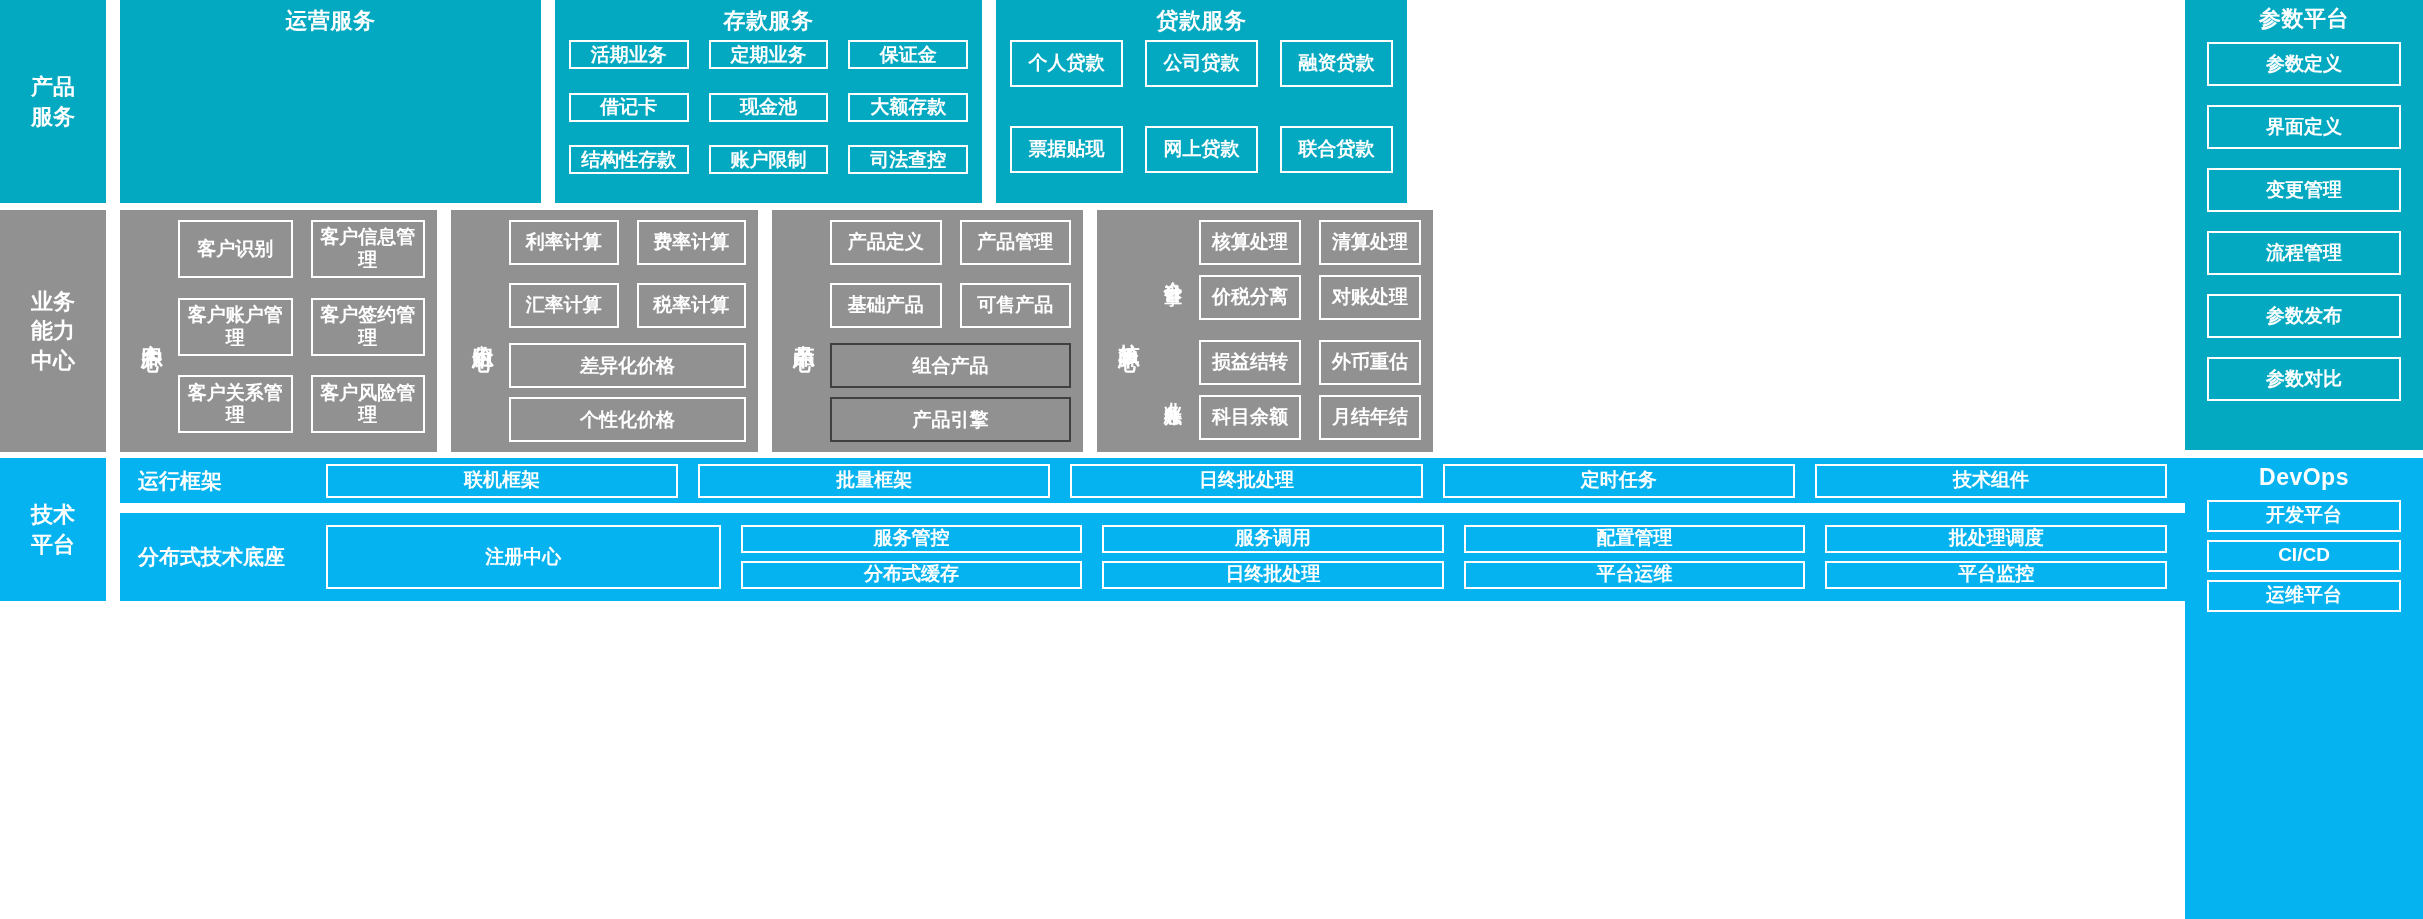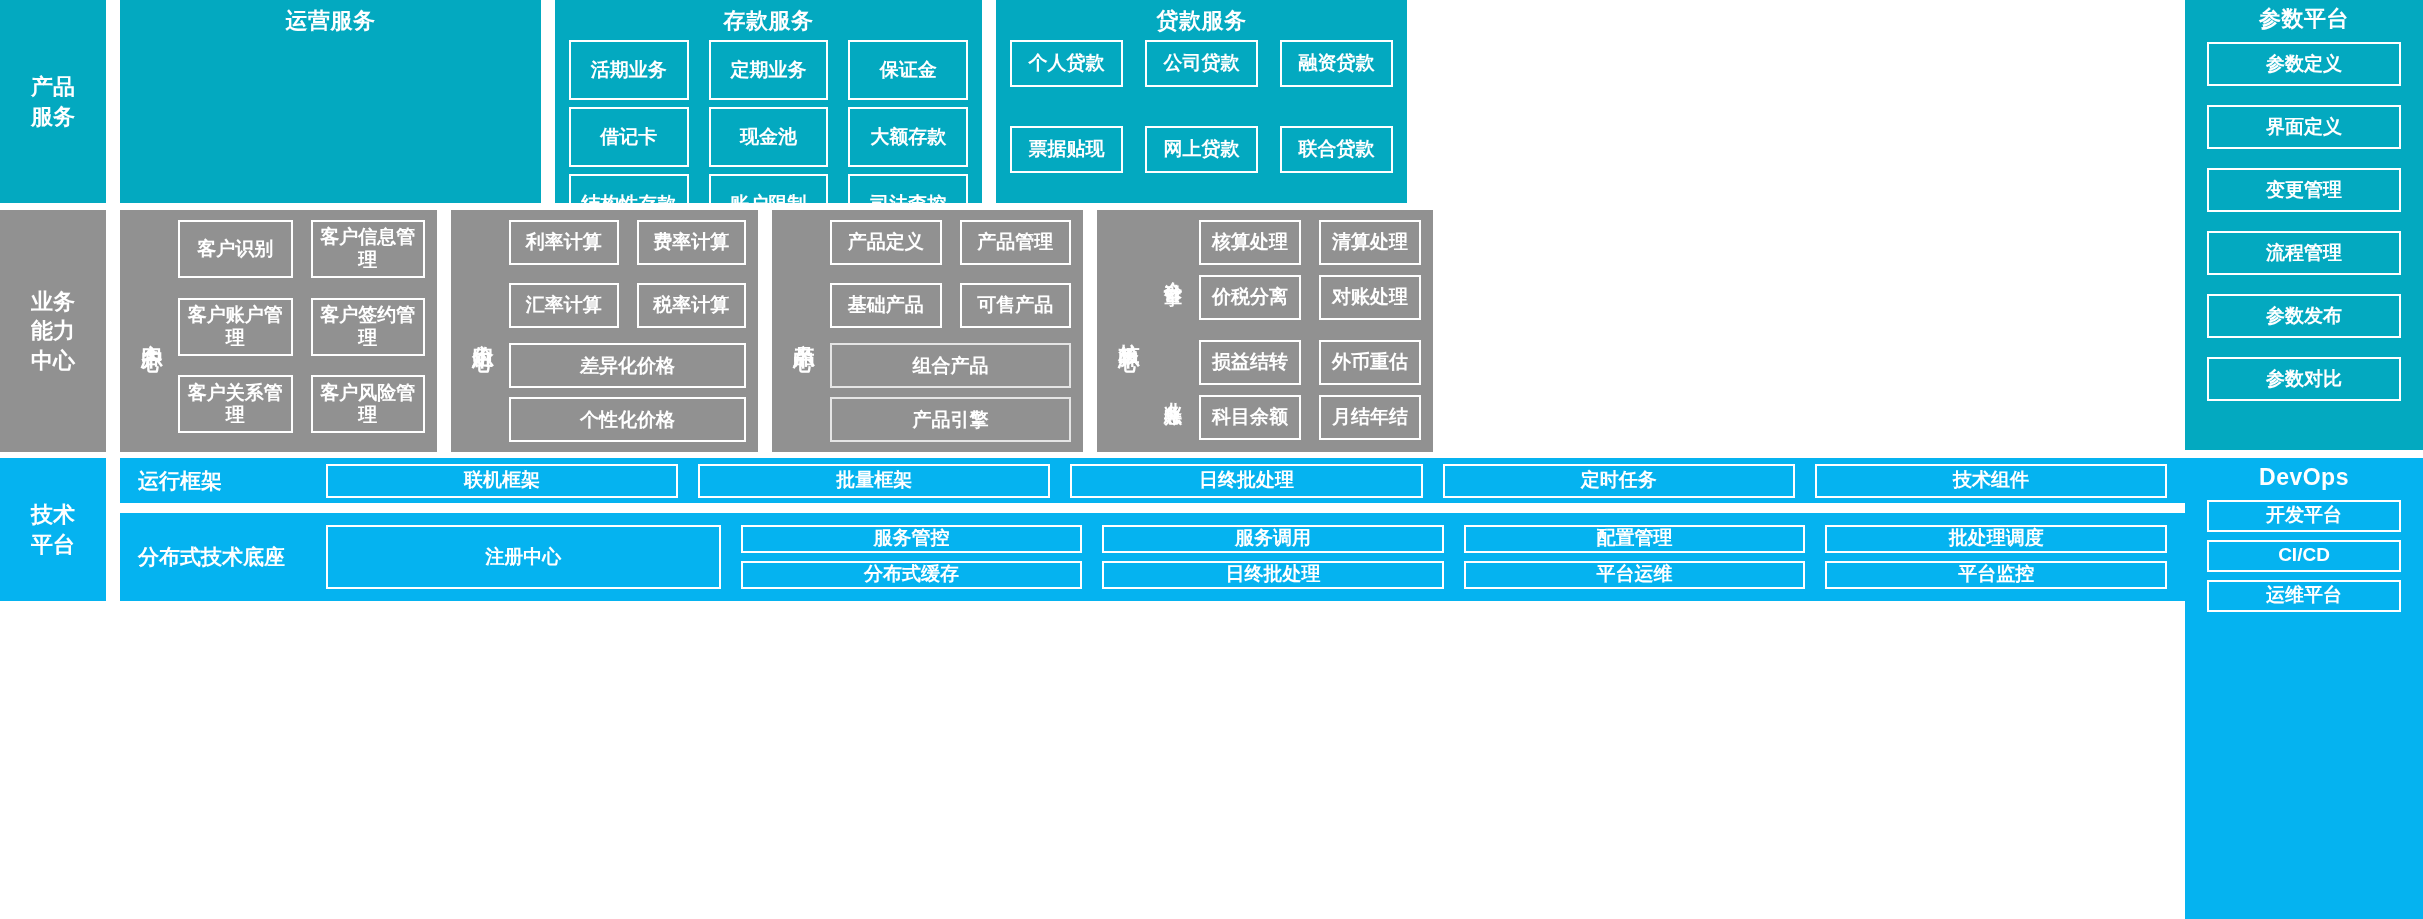--- a/index.html
+++ b/index.html
@@ -80,21 +80,21 @@
   #row1 { left: 0; top: 0; width: 2423px; height: 203px; }
   #row1 .rail { height: 203px; }
   #row1 .group { height: 203px; }
   #g-operation { flex: 0 0 421px; }
   #g-deposit   { flex: 0 0 427px; }
   #g-loan      { flex: 0 0 411px; }
   #row1 .grid3 .box { height: 48px; }
   #g-operation .grid3 { grid-template-columns: repeat(3,1fr); gap: 21px 22px; }
   #g-operation .grid3 .box { height: 47px; }
   #g-deposit .grid3 { gap: 7px 20px; }
-  #g-deposit .grid3 .box { height: 60px; }
+  #g-deposit .grid3 .box { height: 29px; }
   #g-loan .grid3 { gap: 21px 22px; }
   #g-loan .grid3 .box { height: 47px; }
 
   
   #param-col {
     position: absolute; left: 2185px; top: 0; width: 238px; height: 450px;
     background: var(--teal);
     display: flex; flex-direction: column; align-items: center;
     padding: 6px 22px 8px 22px;
   }
@@ -111,21 +111,21 @@
   #g-product   { flex: 0 0 311px; }
   #g-acct      { flex: 0 0 336px; }
 
   .gcontent { display: flex; flex-direction: column; flex: 1; gap: 9px; }
   #g-customer .gcontent { gap: 13px; }
   #g-customer .grid2 .box { height: 58px; }
   #g-pricing .grid2 .box { height: 45px; }
   #g-pricing .wide { height: 45px; border:2px solid #fff; color:#fff; display:flex;
                      align-items:center; justify-content:center; font-size:19px; font-weight:bold;}
   #g-product .grid2 .box { height: 45px; }
-  #g-product .wide { height: 45px; border:2px solid #e5e5e5; color:#fff; display:flex;
+  #g-product .wide { height: 45px; border:2px solid #404040; color:#fff; display:flex;
                      align-items:center; justify-content:center; font-size:19px; font-weight:bold;}
   #g-acct .gcontent { gap: 18px; }
   #g-acct .sub { display:flex; gap: 8px; flex:1; }
   #g-acct .grid2 { gap: 8px 18px; }
   #g-acct .grid2 .box { height: 45px; }
 
   
   #row3 { left: 0; top: 458px; width: 2185px; height: 461px; }
   #row3 .rail { height: 143px; }
   #row3-right { display: flex; flex-direction: column; gap: 10px; flex: 1; }

